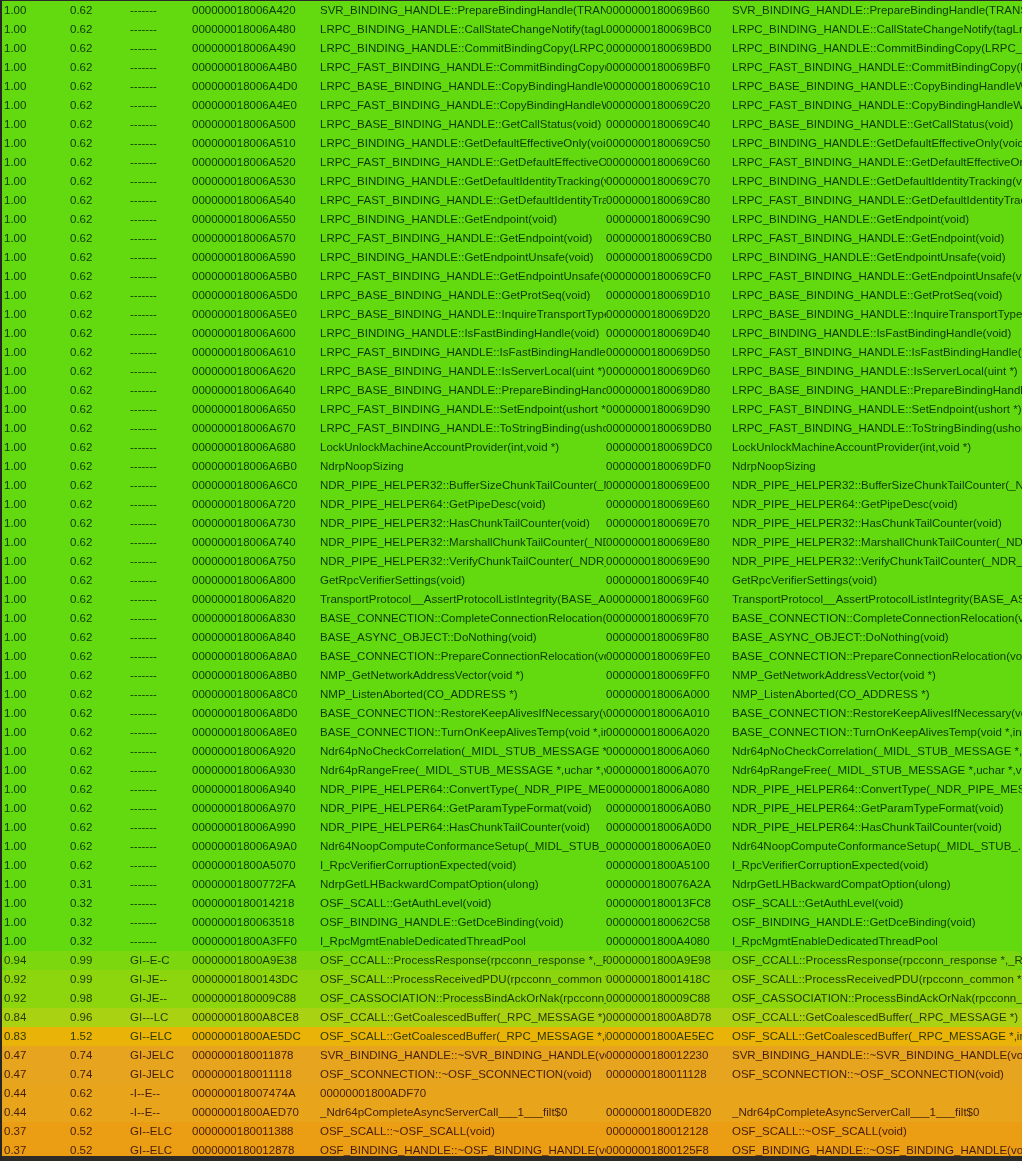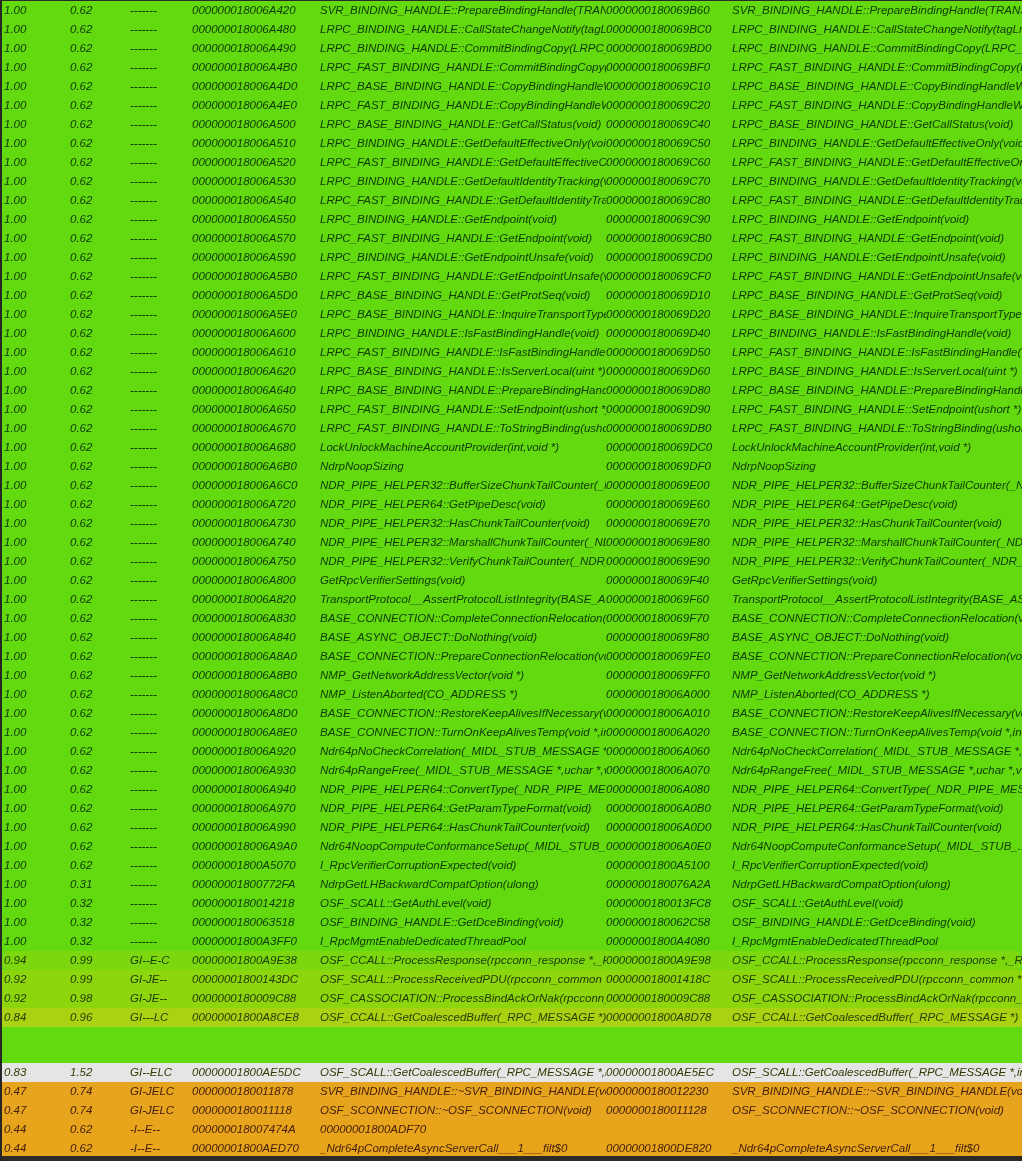--- a/index.html
+++ b/index.html
@@ -6,21 +6,20 @@
   .screen{
     position:relative;
     width:1022px;height:1161px;
     overflow:hidden;
     background:#63d90f;
     border-top:1px solid #2b2b2b;
     border-left:2px solid #262626;
     box-sizing:border-box;
     font-family:"Liberation Sans", sans-serif;
     font-size:11.5px;
-    font-style:italic;
   }
   .rows{position:absolute;top:0;left:0;right:0;}
   .trow{
     display:flex;
     height:19px;line-height:19px;
     white-space:nowrap;
     overflow:hidden;
   }
   .cell{overflow:hidden;text-overflow:clip;flex-shrink:0;}
   .c-sim{width:66px;padding-left:2px;}
@@ -519,21 +518,21 @@
       </div>
       <div class="trow" style="background: rgb(169, 211, 18); color: rgb(46, 58, 2); align-items: flex-end;">
         <span class="cell c-sim">0.84</span>
         <span class="cell c-conf">0.96</span>
         <span class="cell c-chg">GI---LC</span>
         <span class="cell c-ea1">00000001800A8CE8</span>
         <span class="cell c-n1">OSF_CCALL::GetCoalescedBuffer(_RPC_MESSAGE *)</span>
         <span class="cell c-ea2">00000001800A8D78</span>
         <span class="cell c-n2">OSF_CCALL::GetCoalescedBuffer(_RPC_MESSAGE *)</span>
       </div>
-      <div class="trow" style="background: #e5e5e5; color: rgb(48, 58, 2); margin-top: 36px;">
+      <div class="trow" style="background: #eab308; color: rgb(48, 58, 2);">
         <span class="cell c-sim">0.83</span>
         <span class="cell c-conf">1.52</span>
         <span class="cell c-chg">GI--ELC</span>
         <span class="cell c-ea1">00000001800AE5DC</span>
         <span class="cell c-n1">OSF_SCALL::GetCoalescedBuffer(_RPC_MESSAGE *,int)</span>
         <span class="cell c-ea2">00000001800AE5EC</span>
         <span class="cell c-n2">OSF_SCALL::GetCoalescedBuffer(_RPC_MESSAGE *,int)</span>
       </div>
       <div class="trow" style="background: rgb(231, 164, 31); color: rgb(70, 32, 10);">
         <span class="cell c-sim">0.47</span>

